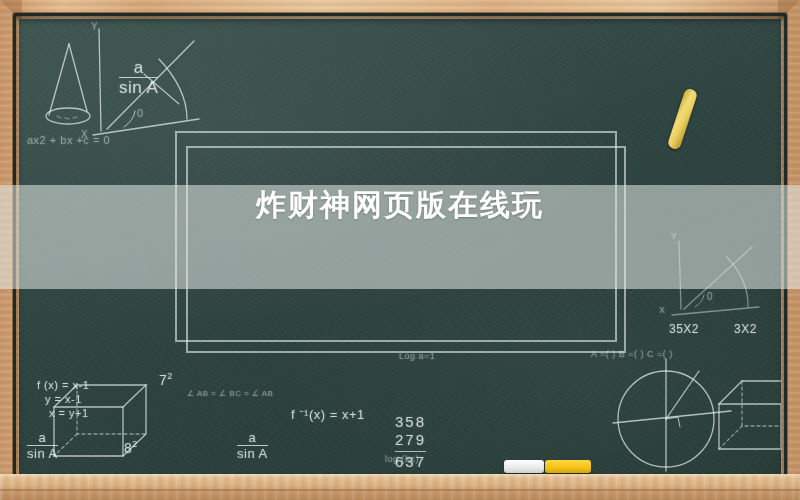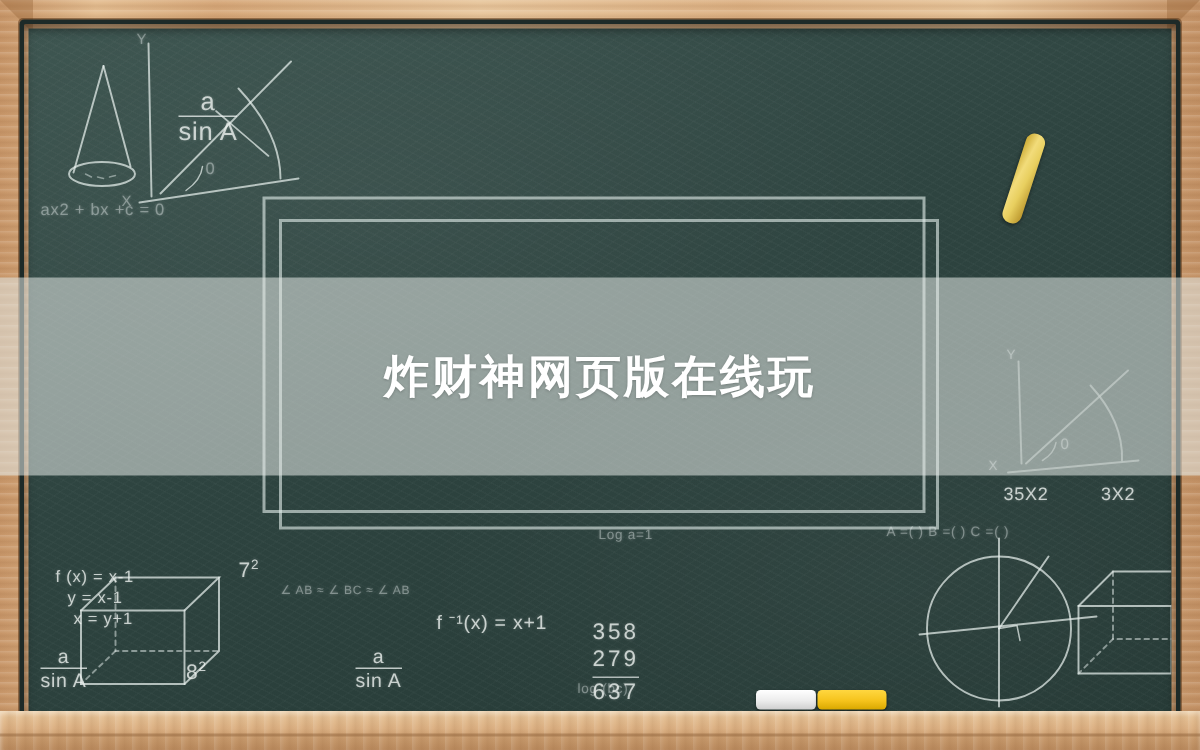--- a/index.html
+++ b/index.html
@@ -139,24 +139,23 @@
     border-radius: 3px;
     background: linear-gradient(180deg, #ffd740 0%, #f5c31c 55%, #d9a800 100%);
     box-shadow: 0 1px 2px rgba(0,0,0,0.45);
   }
 
   
   .band {
     position: absolute;
     left: 0; right: 0;
     top: 185px;
-    height: 132px;
+    height: 104px;
     background: rgba(226,231,229,0.56);
     display: flex;
-    align-items: center;
     justify-content: center;
   }
   .band-title {
     font-size: 30px;
     font-weight: 700;
     color: #ffffff;
     letter-spacing: 2px;
     font-family: "Liberation Sans", sans-serif;
     text-shadow: 0 1px 2px rgba(0,0,0,0.22);
   }

